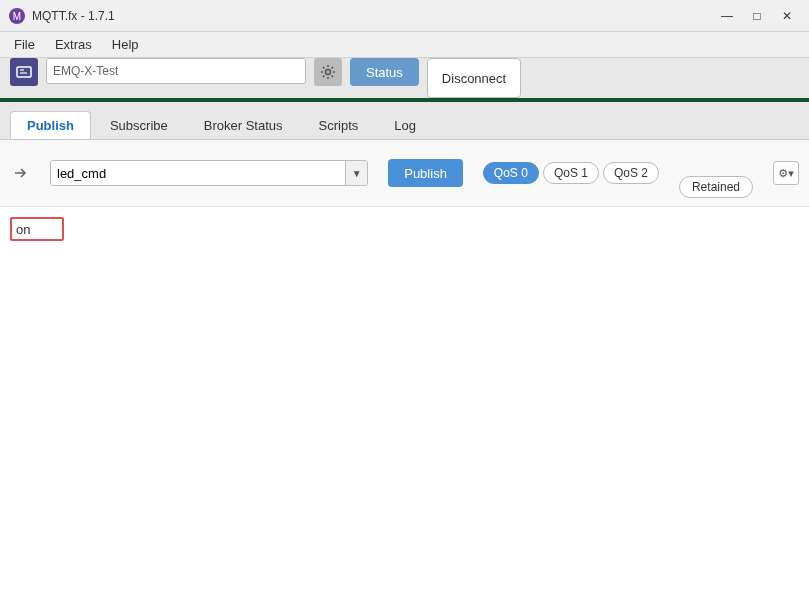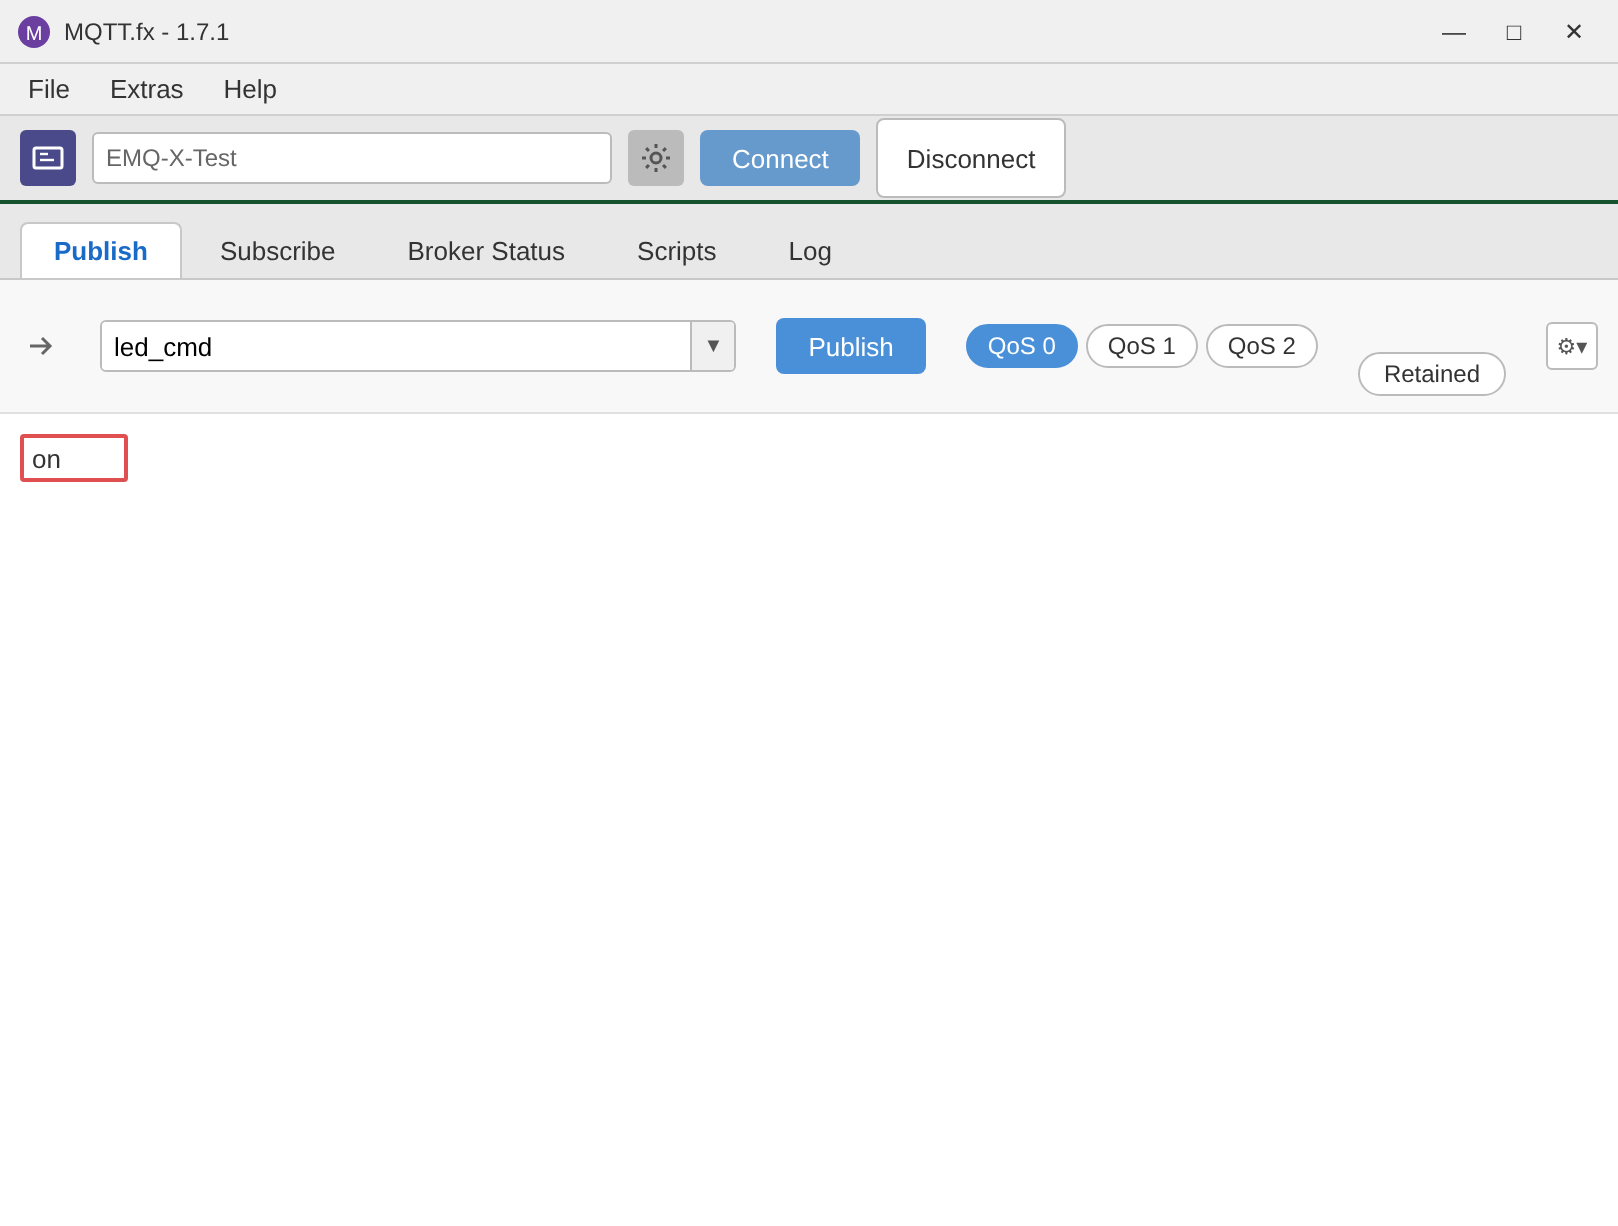--- a/index.html
+++ b/index.html
@@ -68,24 +68,23 @@
       font-size: 13px;
       color: #333;
       border-radius: 2px;
     }
 
     
     .connection-bar {
       background: #e8e8e8;
       height: 44px;
       display: flex;
-      align-items: center;
       padding: 0 10px;
       gap: 8px;
-      border-bottom: 2px solid #14532d;
+      border-bottom: 4px solid #14532d;
     }
     .profile-icon {
       width: 28px;
       height: 28px;
       background: #4a4a8a;
       border-radius: 3px;
       display: flex;
       align-items: center;
       justify-content: center;
       color: white;
@@ -320,21 +319,21 @@
       <line x1="5" y1="10" x2="12" y2="10" stroke="white" stroke-width="1.2"></line>
     </svg>
   </div>
   <input class="connection-select" type="text" readonly="" value="EMQ-X-Test" style="">
   <button class="gear-btn">
     <svg width="16" height="16" viewBox="0 0 16 16">
       <circle cx="8" cy="8" r="2.5" fill="none" stroke="#555" stroke-width="1.5"></circle>
       <path d="M8 1v2M8 13v2M1 8h2M13 8h2M3.05 3.05l1.42 1.42M11.53 11.53l1.42 1.42M3.05 12.95l1.42-1.42M11.53 4.47l1.42-1.42" stroke="#555" stroke-width="1.5"></path>
     </svg>
   </button>
-  <button class="connect-btn">Connect</button>
+  <button class="connect-btn">Status</button>
   <button class="disconnect-btn">Disconnect</button>
 </div>
 
 <div class="tab-bar">
   <div class="tab active">Publish</div>
   <div class="tab">Subscribe</div>
   <div class="tab">Broker Status</div>
   <div class="tab">Scripts</div>
   <div class="tab">Log</div>
 </div>

